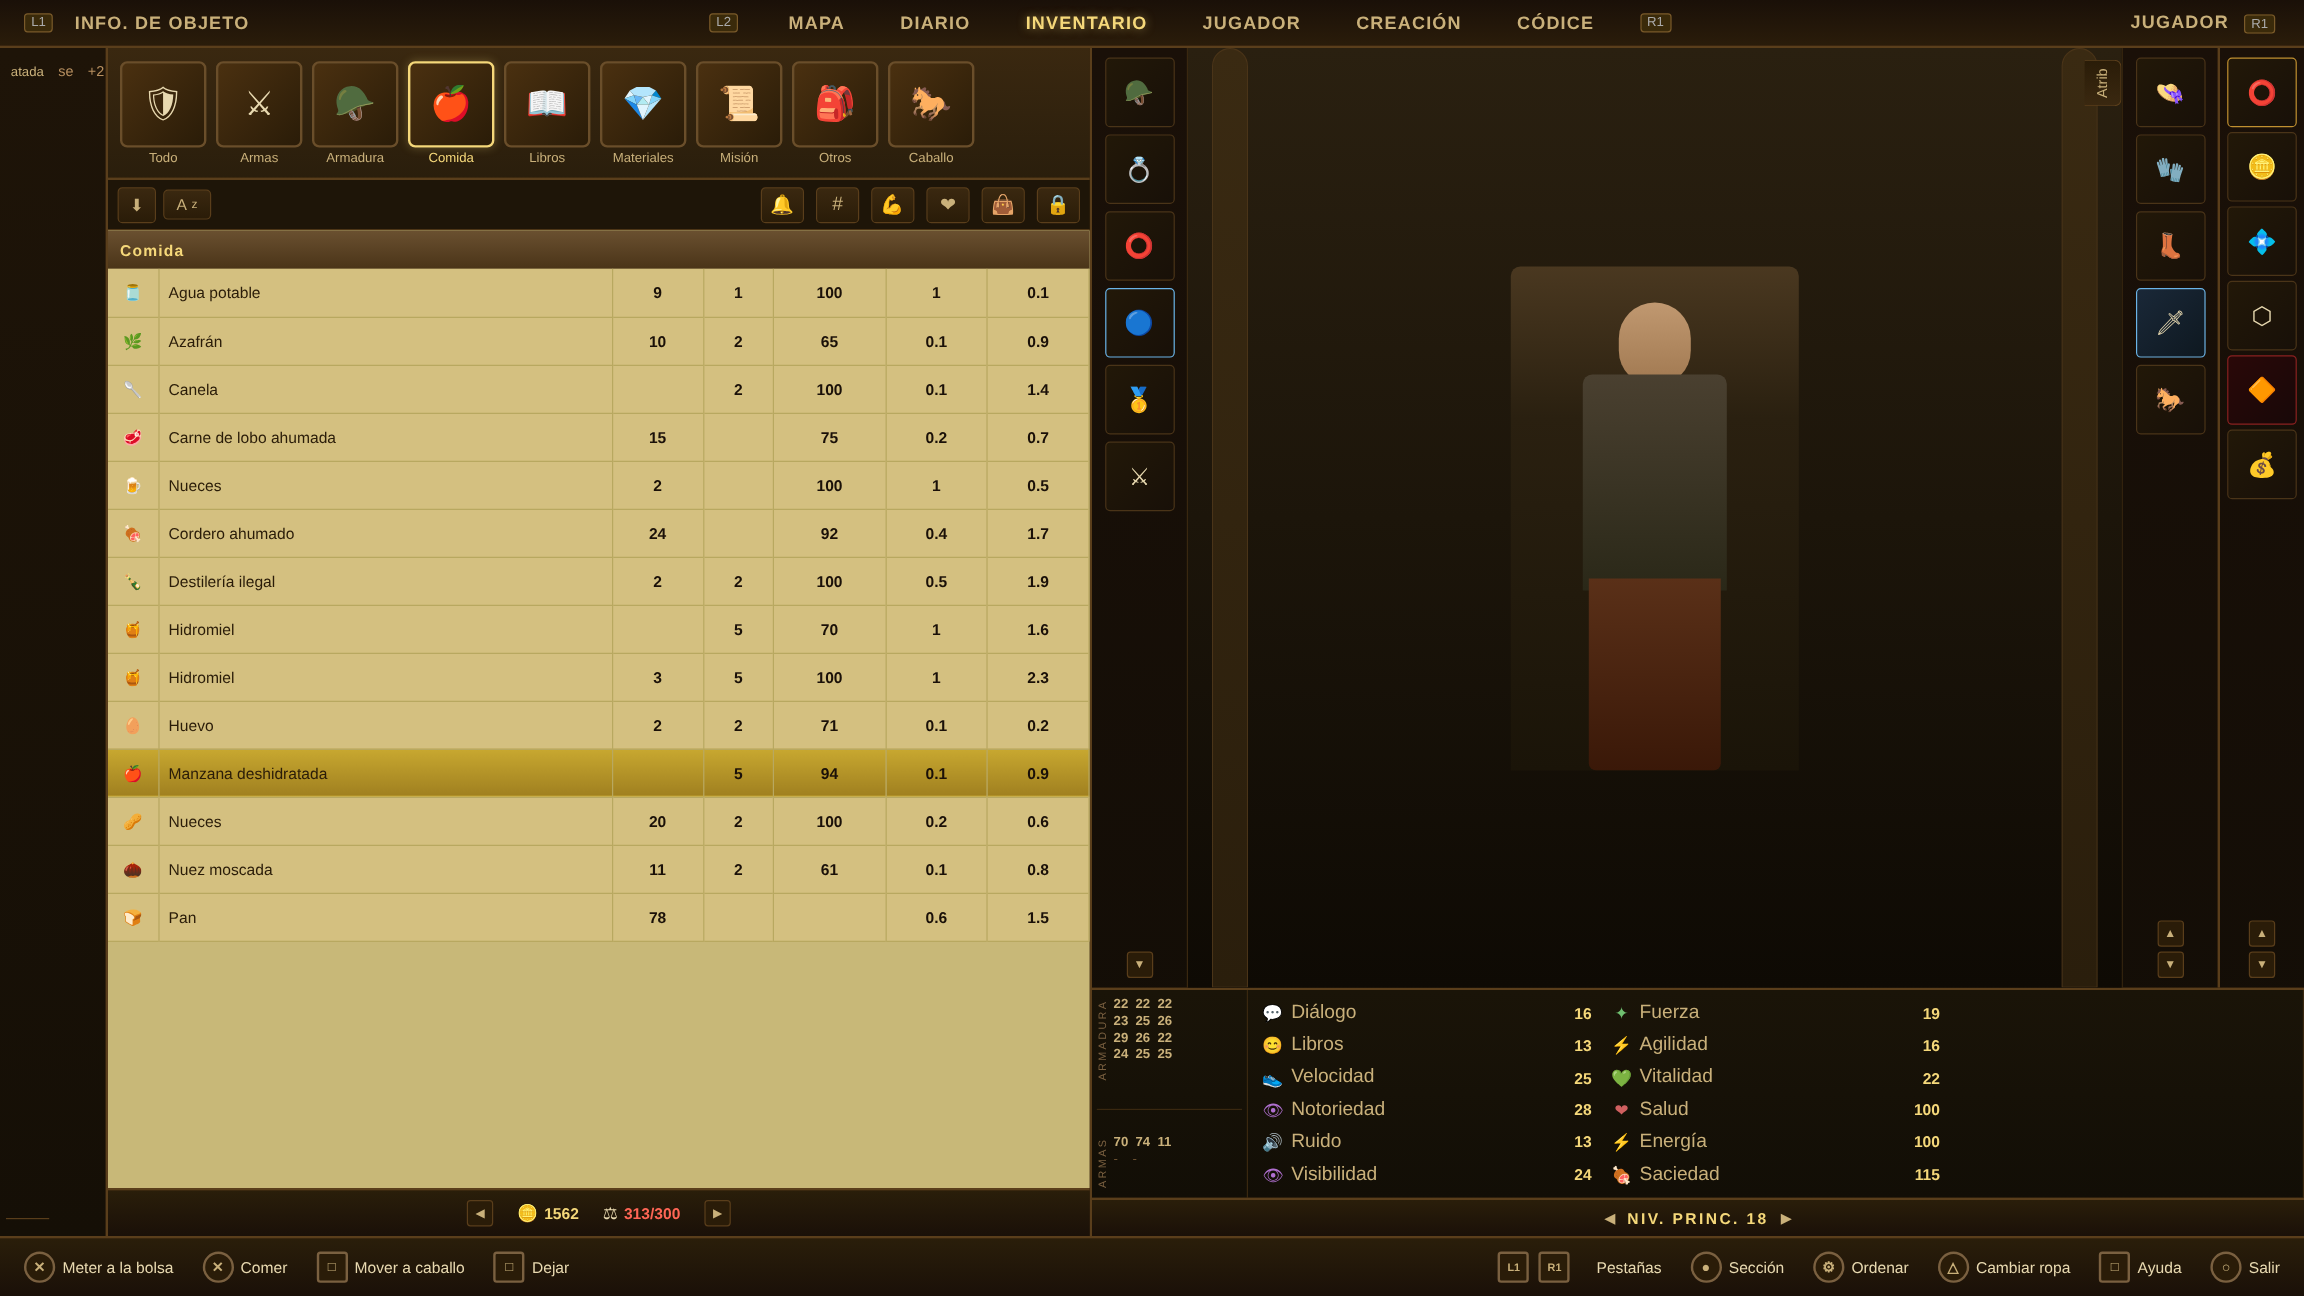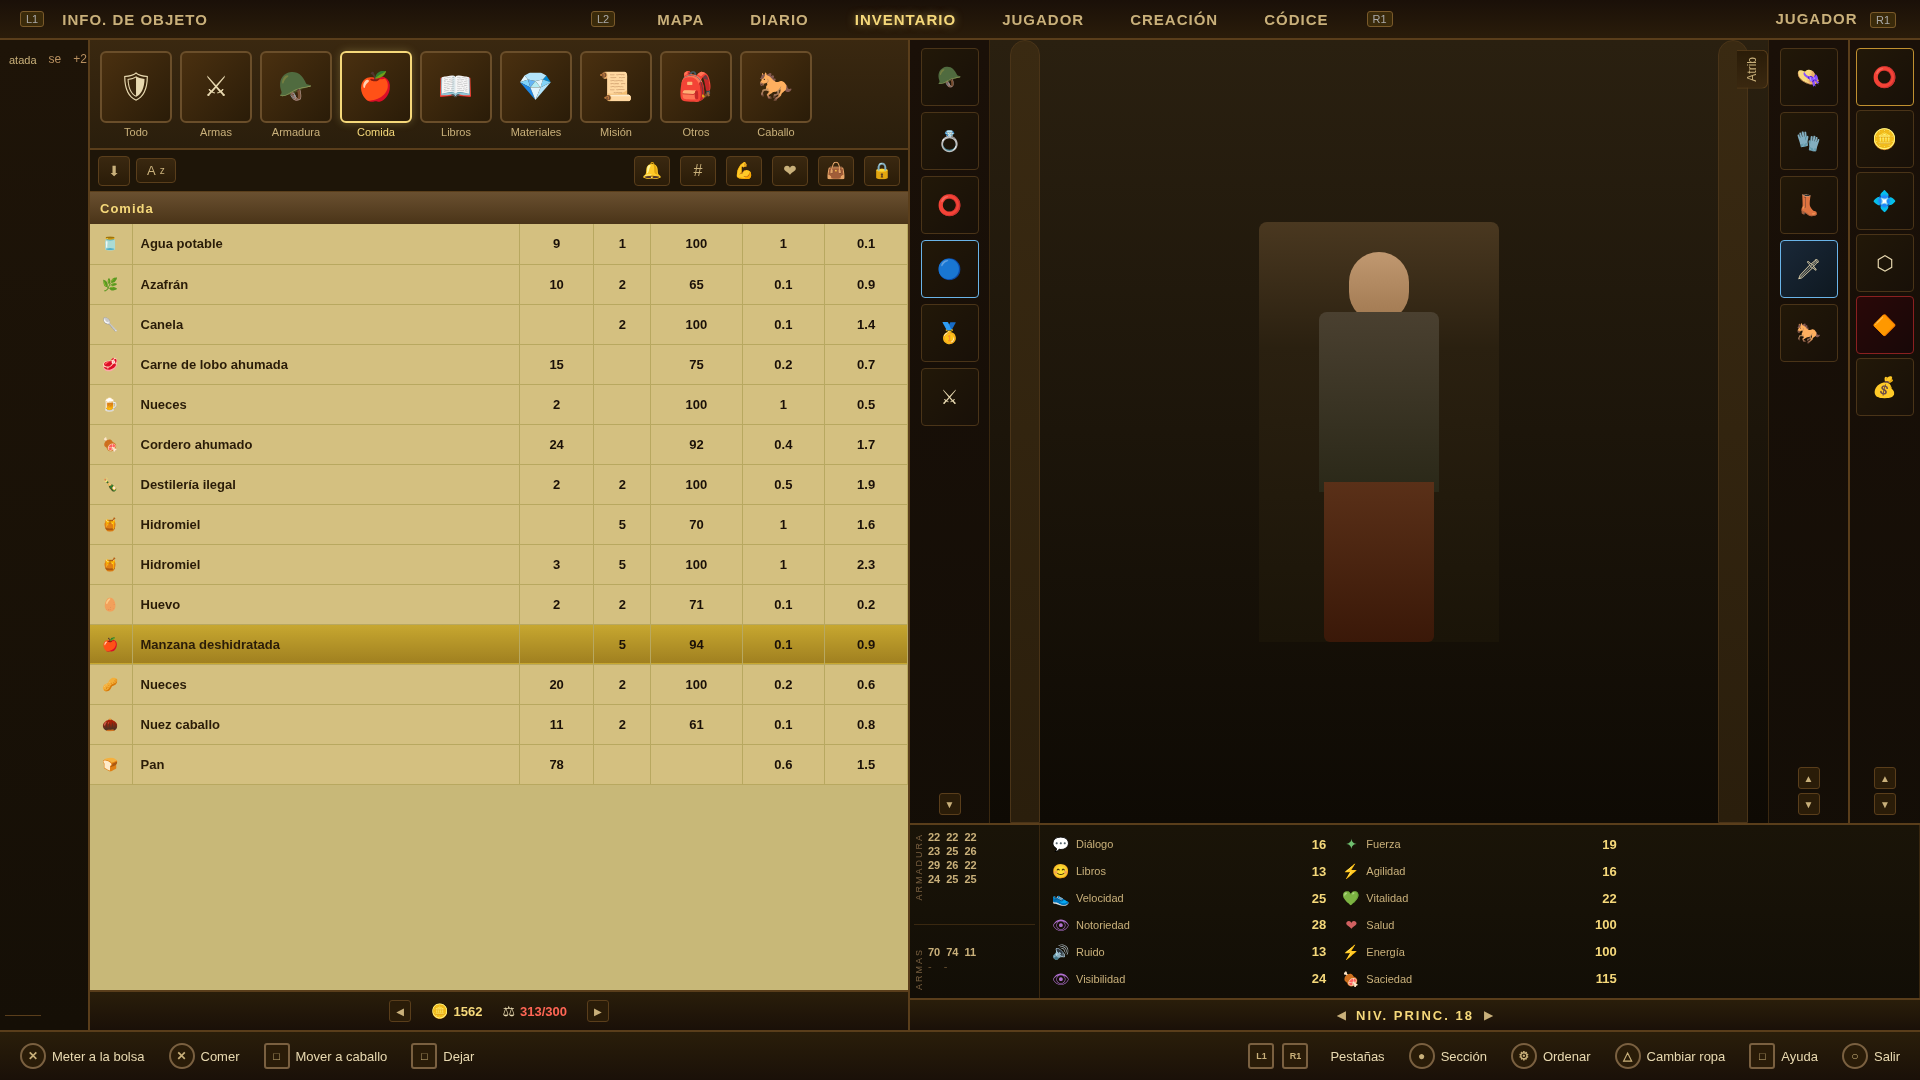--- a/index.html
+++ b/index.html
@@ -247,21 +247,21 @@
       text-align: center;
       color: #1a1008;
       font-weight: 600;
     }
     .item-icon-cell {
       width: 42px;
       text-align: center;
       font-size: 20px;
     }
     .item-name-cell {
-      font-weight: 700;
+      font-weight: 400;
       color: #1a1008;
     }
 
     
     .inv-bottom {
       height: 40px;
       background: linear-gradient(180deg, #2a1e0a 0%, #1a1008 100%);
       border-top: 2px solid #5a3e1b;
       display: flex;
       align-items: center;
@@ -323,21 +323,21 @@
       display: flex;
       align-items: center;
       gap: 6px;
     }
     .skill-icon {
       font-size: 14px;
       width: 18px;
       text-align: center;
     }
     .skill-name {
-      font-size: 11px;
+      font-size: 16px;
       color: #c9b07a;
       flex: 1;
     }
     .skill-val {
       font-size: 13px;
       font-weight: 700;
       color: #f5d87a;
       min-width: 28px;
       text-align: right;
     }
@@ -796,21 +796,21 @@
             <td class="item-icon-cell">🥜</td>
             <td class="item-name-cell">Nueces</td>
             <td class="num">20</td>
             <td class="num">2</td>
             <td class="num">100</td>
             <td class="num">0.2</td>
             <td class="num">0.6</td>
           </tr>
           <tr class="item-row">
             <td class="item-icon-cell">🌰</td>
-            <td class="item-name-cell">Nuez caballo</td>
+            <td class="item-name-cell">Nuez moscada</td>
             <td class="num">11</td>
             <td class="num">2</td>
             <td class="num">61</td>
             <td class="num">0.1</td>
             <td class="num">0.8</td>
           </tr>
           <tr class="item-row">
             <td class="item-icon-cell">🍞</td>
             <td class="item-name-cell">Pan</td>
             <td class="num">78</td>

